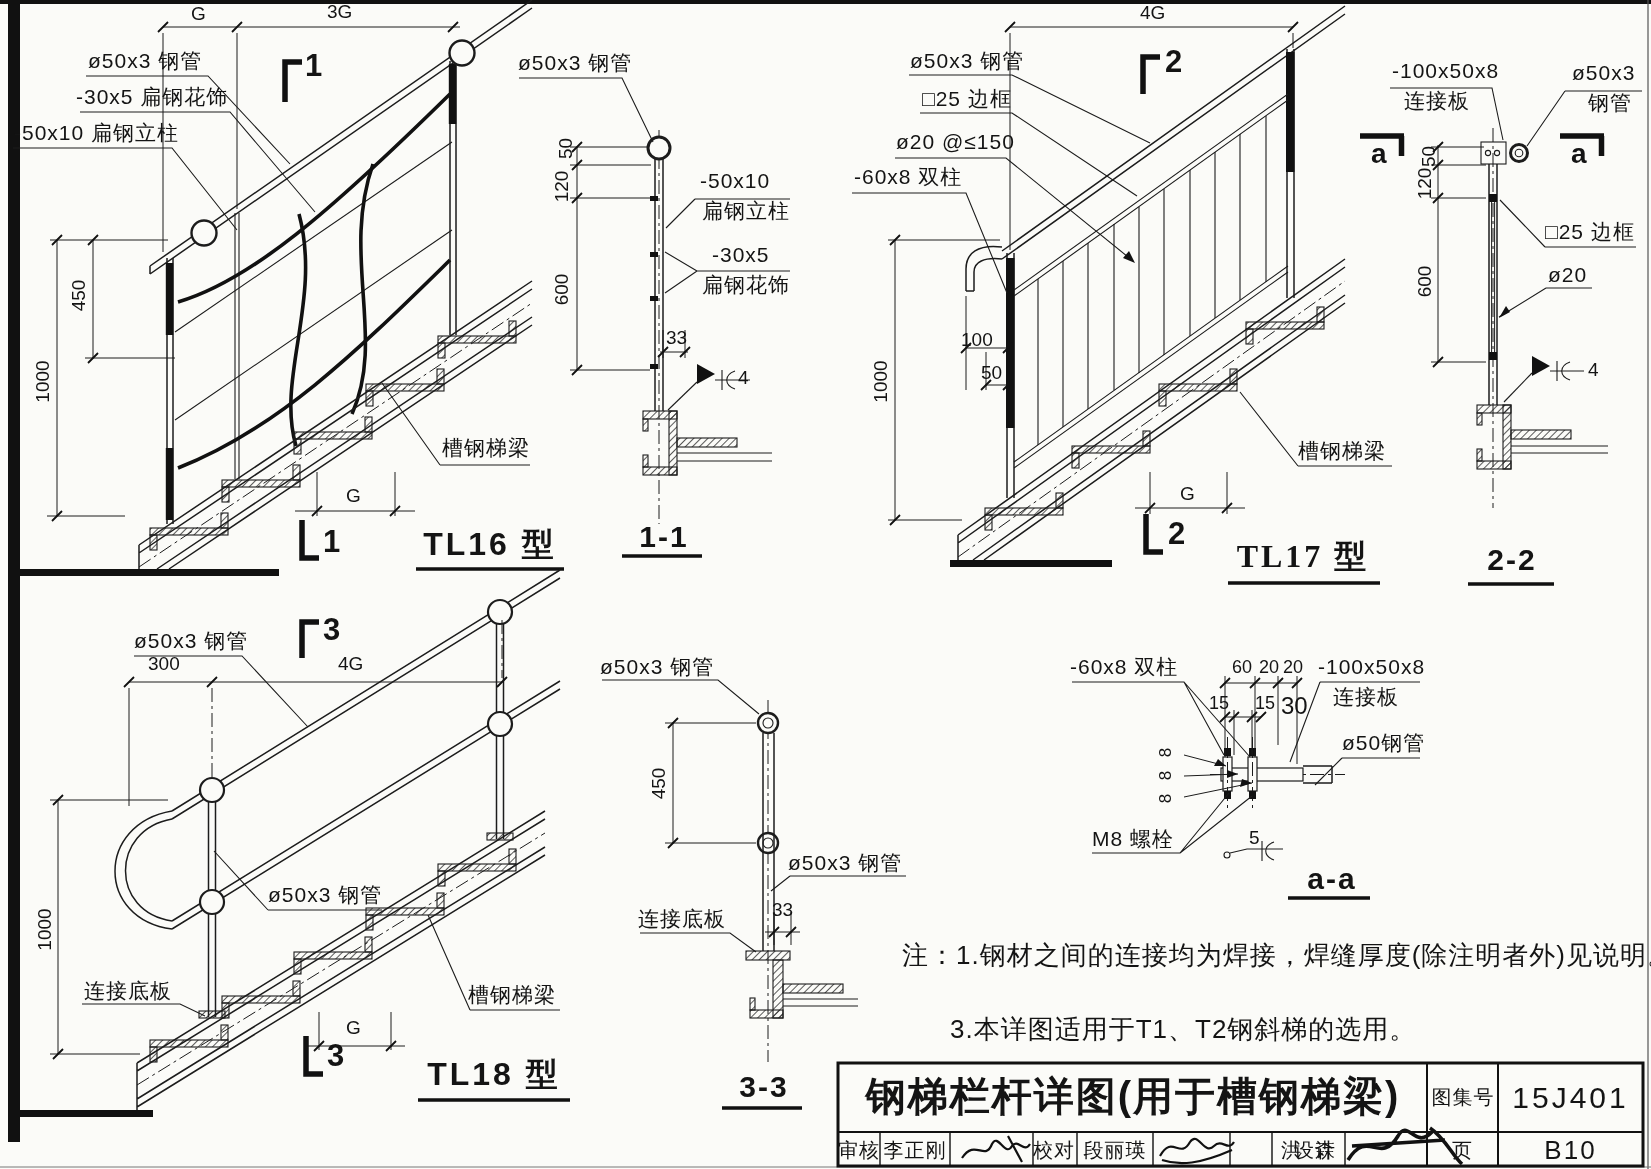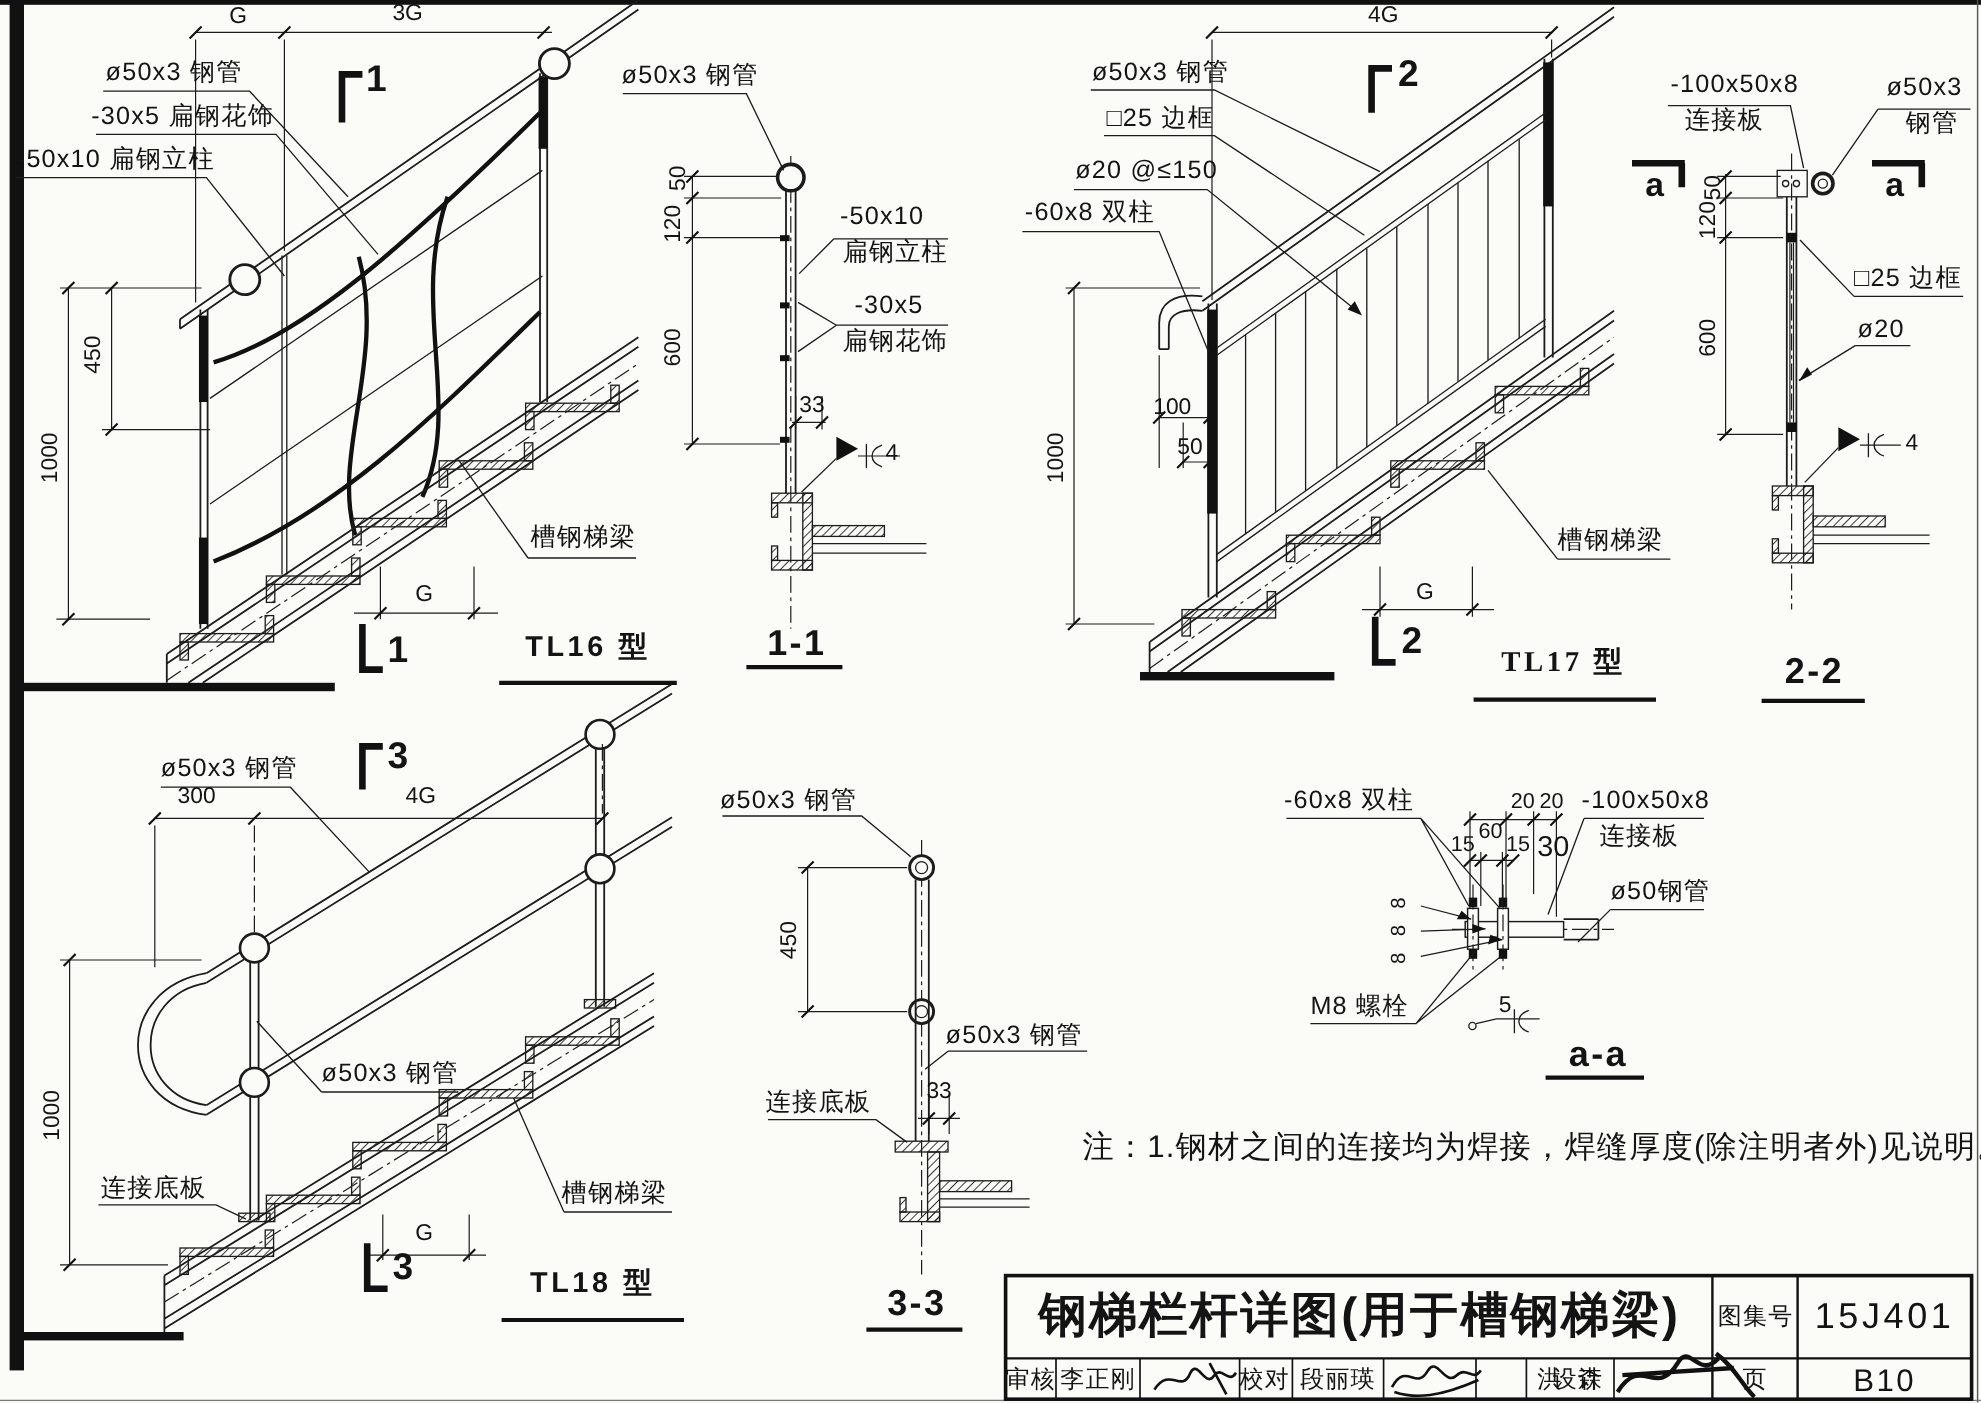--- a/index.html
+++ b/index.html
@@ -2,21 +2,21 @@
 <html><head>
 <meta charset="utf-8">
 <style>
   html,body{margin:0;padding:0;background:#e8e8e6;}
   #page{position:relative;width:1651px;height:1169px;background:#fbfbf8;overflow:hidden;
         font-family:"Liberation Sans","DejaVu Sans",sans-serif;color:#151515;}
   #art{position:absolute;left:0;top:0;}
   .t{position:absolute;font-size:21px;white-space:nowrap;letter-spacing:1px;color:#141414;line-height:1;}
   .d{font-size:19px;letter-spacing:0;}
   .r{transform:rotate(-90deg);transform-origin:center;text-align:center;}
-  .big{font-size:24px;font-weight:700;letter-spacing:3px;}
+  .big{font-size:32px;font-weight:700;letter-spacing:3px;}
   .med{font-size:30px;font-weight:700;letter-spacing:2px;}
   .mk{font-size:31px;font-weight:700;}
   .note{font-size:26px;letter-spacing:1px;}
   .ctr{text-align:center;}
   .tb{font-size:20px;}
 </style>
 </head>
 <body>
 
 <div id="page">
@@ -472,37 +472,38 @@
 <span class="t big ctr" style="left:416px;top:1058px;width:156px;">TL18 型</span>
 
 <span class="t" style="left:600px;top:656px;">ø50x3 钢管</span>
 <span class="t d r ctr" style="left:618px;top:774px;width:80px;">450</span>
 <span class="t" style="left:788px;top:852px;">ø50x3 钢管</span>
 <span class="t" style="left:638px;top:908px;">连接底板</span>
 <span class="t d" style="left:772px;top:900px;">33</span>
 <span class="t med ctr" style="left:724px;top:1072px;width:80px;">3-3</span>
 
 <span class="t" style="left:1070px;top:656px;">-60x8 双柱</span>
-<span class="t d" style="left:1232px;top:683px;font-size:18px;">60</span>
+<span class="t d" style="left:1232px;top:658px;font-size:18px;">60</span>
 <span class="t d" style="left:1259px;top:658px;font-size:18px;">20</span>
 <span class="t d" style="left:1283px;top:658px;font-size:18px;">20</span>
 <span class="t d" style="left:1209px;top:694px;font-size:18px;">15</span>
 <span class="t d" style="left:1281px;top:694px;font-size:24px;text-align:center;">30</span>
 <span class="t d" style="left:1255px;top:694px;font-size:18px;">15</span>
 <span class="t" style="left:1318px;top:656px;">-100x50x8</span>
 <span class="t" style="left:1333px;top:686px;">连接板</span>
 <span class="t" style="left:1342px;top:732px;">ø50钢管</span>
 <span class="t" style="left:1092px;top:828px;">M8 螺栓</span>
 <span class="t d" style="left:1249px;top:828px;">5</span>
 <span class="t d r ctr" style="left:1153px;top:744px;width:24px;font-size:17px;">8</span>
 <span class="t d r ctr" style="left:1153px;top:767px;width:24px;font-size:17px;">8</span>
 <span class="t d r ctr" style="left:1153px;top:790px;width:24px;font-size:17px;">8</span>
 <span class="t med ctr" style="left:1296px;top:864px;width:72px;">a-a</span>
 
 <div class="t note" style="left:902px;top:942px;">注：1.钢材之间的连接均为焊接，焊缝厚度(除注明者外)见说明。</div>
+<div class="t note" style="left:950px;top:1016px;">3.本详图适用于T1、T2钢斜梯的选用。</div>
 
 <div class="t ctr" style="left:848px;top:1076px;width:570px;font-size:40px;font-weight:700;letter-spacing:2px;">钢梯栏杆详图(用于槽钢梯梁)</div>
 <div class="t ctr" style="left:1429px;top:1087px;width:68px;font-size:20px;">图集号</div>
 <div class="t ctr" style="left:1500px;top:1083px;width:141px;font-size:30px;letter-spacing:3px;">15J401</div>
 <div class="t ctr tb" style="left:838px;top:1140px;width:42px;">审核</div>
 <div class="t ctr tb" style="left:880px;top:1140px;width:70px;">李正刚</div>
 <div class="t ctr tb" style="left:1033px;top:1140px;width:40px;">校对</div>
 <div class="t ctr tb" style="left:1077px;top:1140px;width:76px;">段丽瑛</div>
 <div class="t ctr tb" style="left:1294px;top:1140px;width:24px;">设计</div>
 <div class="t ctr tb" style="left:1272px;top:1140px;width:73px;white-space:pre;">洪  森</div>

